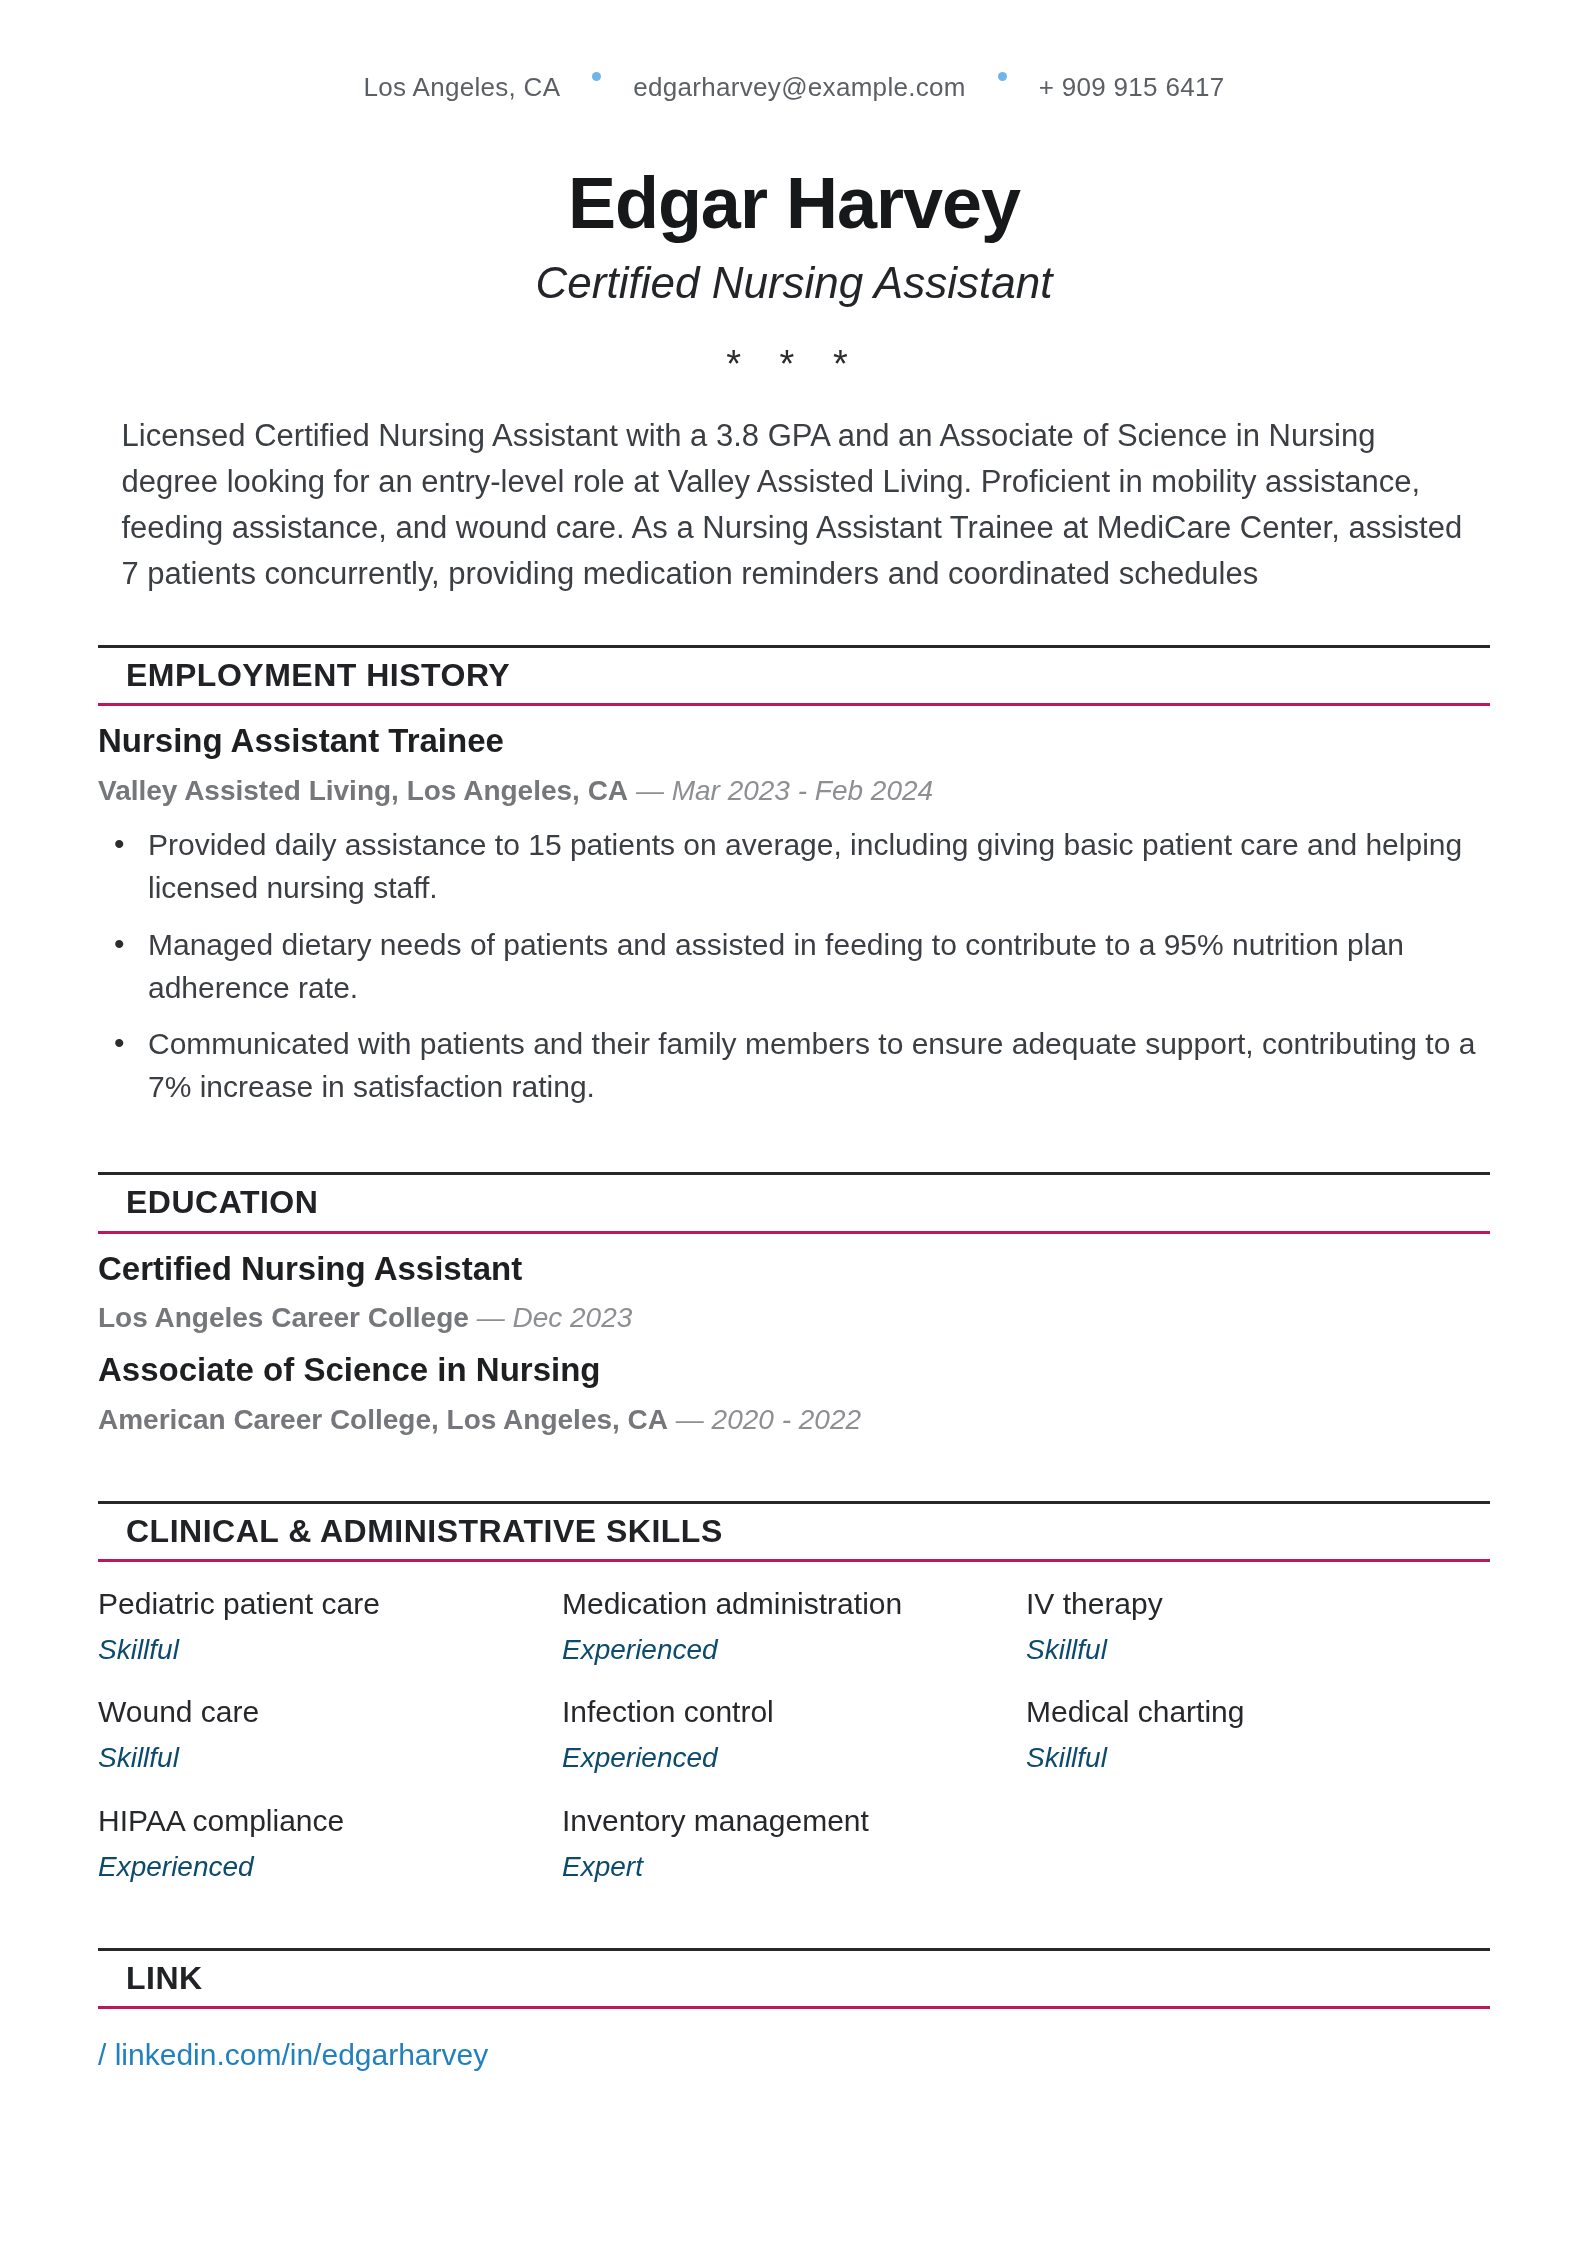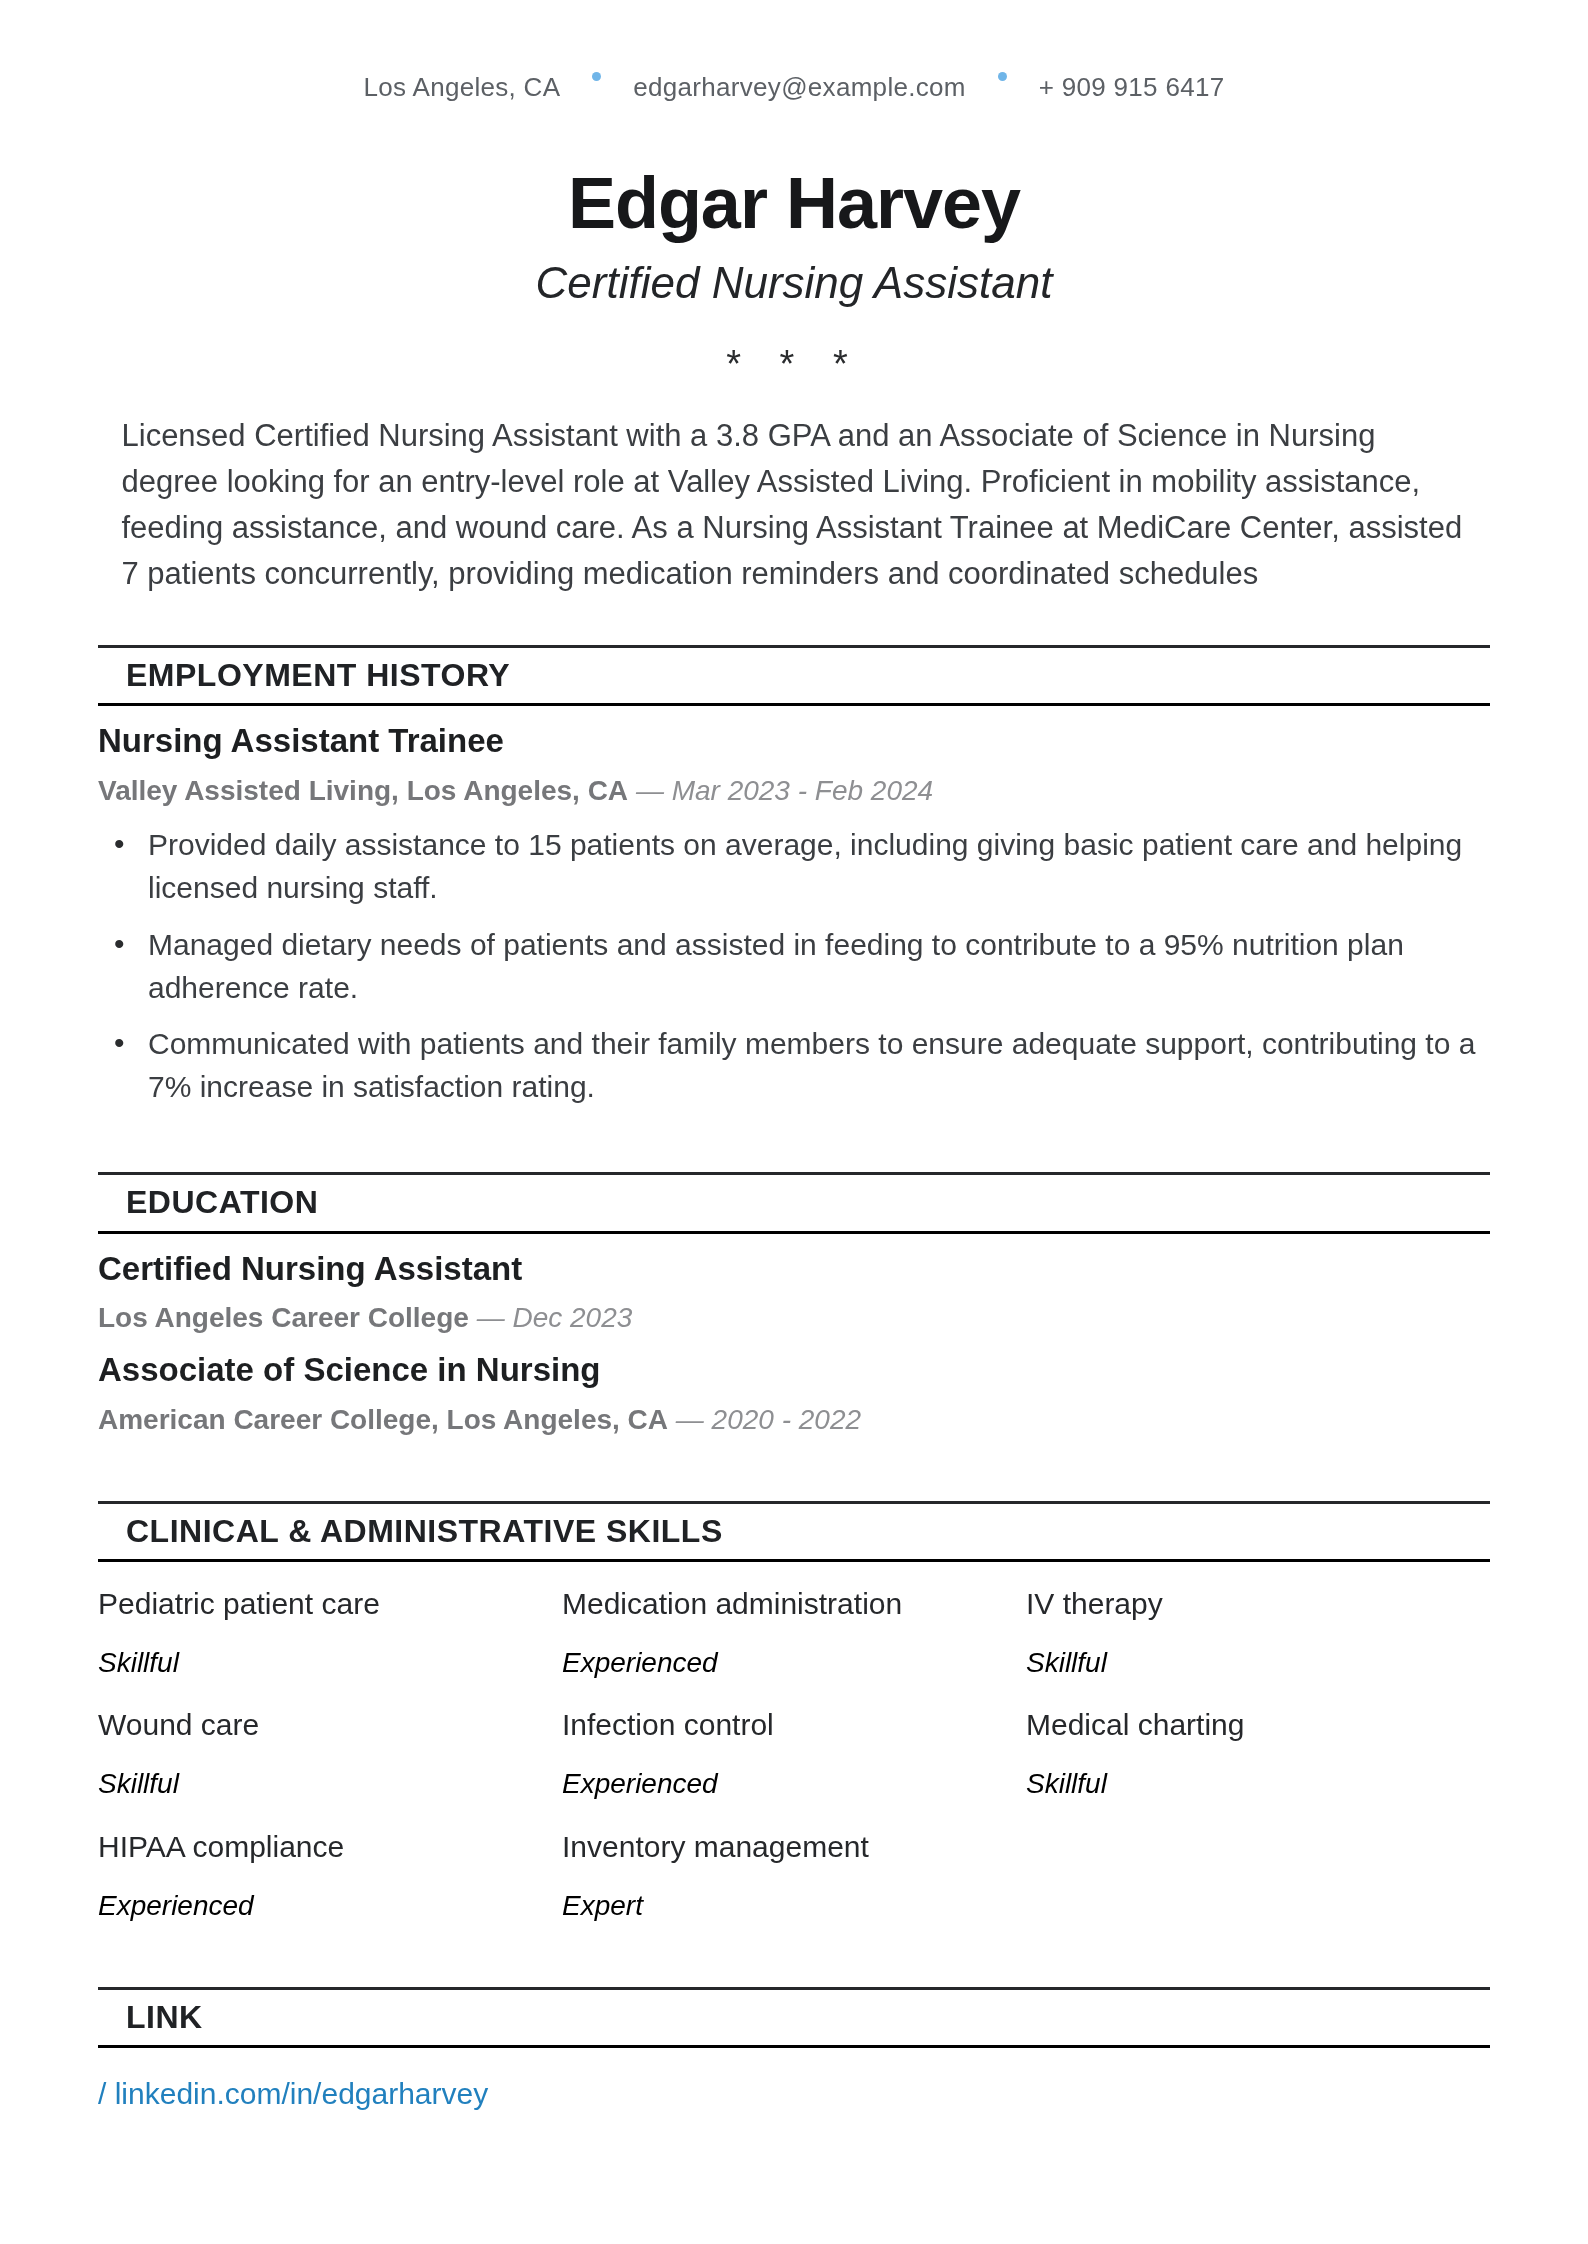--- a/index.html
+++ b/index.html
@@ -67,21 +67,21 @@
     max-width: 1345px;
     font-size: 31px;
     line-height: 1.48;
     color: #3b3e42;
   }
 
   
   .section { margin-top: 64px; }
   .section-header {
     border-top: 3px solid #26282a;
-    border-bottom: 3px solid #000000;
+    border-bottom: 3px solid #be185d;
     padding: 10px 0 10px 28px;
   }
   .section-title {
     font-size: 32px;
     font-weight: bold;
     letter-spacing: 0.5px;
     color: #202225;
     line-height: 1.1;
   }
 
@@ -133,24 +133,24 @@
     display: grid;
     grid-template-columns: repeat(3, 1fr);
     row-gap: 28px;
   }
   .skill-name {
     font-size: 30px;
     color: #26282b;
     line-height: 1.2;
   }
   .skill-level {
-    margin-top: 24px;
+    margin-top: 11px;
     font-size: 28px;
     font-style: italic;
-    color: #000000;
+    color: #0c4a6e;
     line-height: 1.2;
   }
 
   
   .link-line {
     margin-top: 28px;
     font-size: 30px;
     color: #2180be;
     line-height: 1.2;
   }

